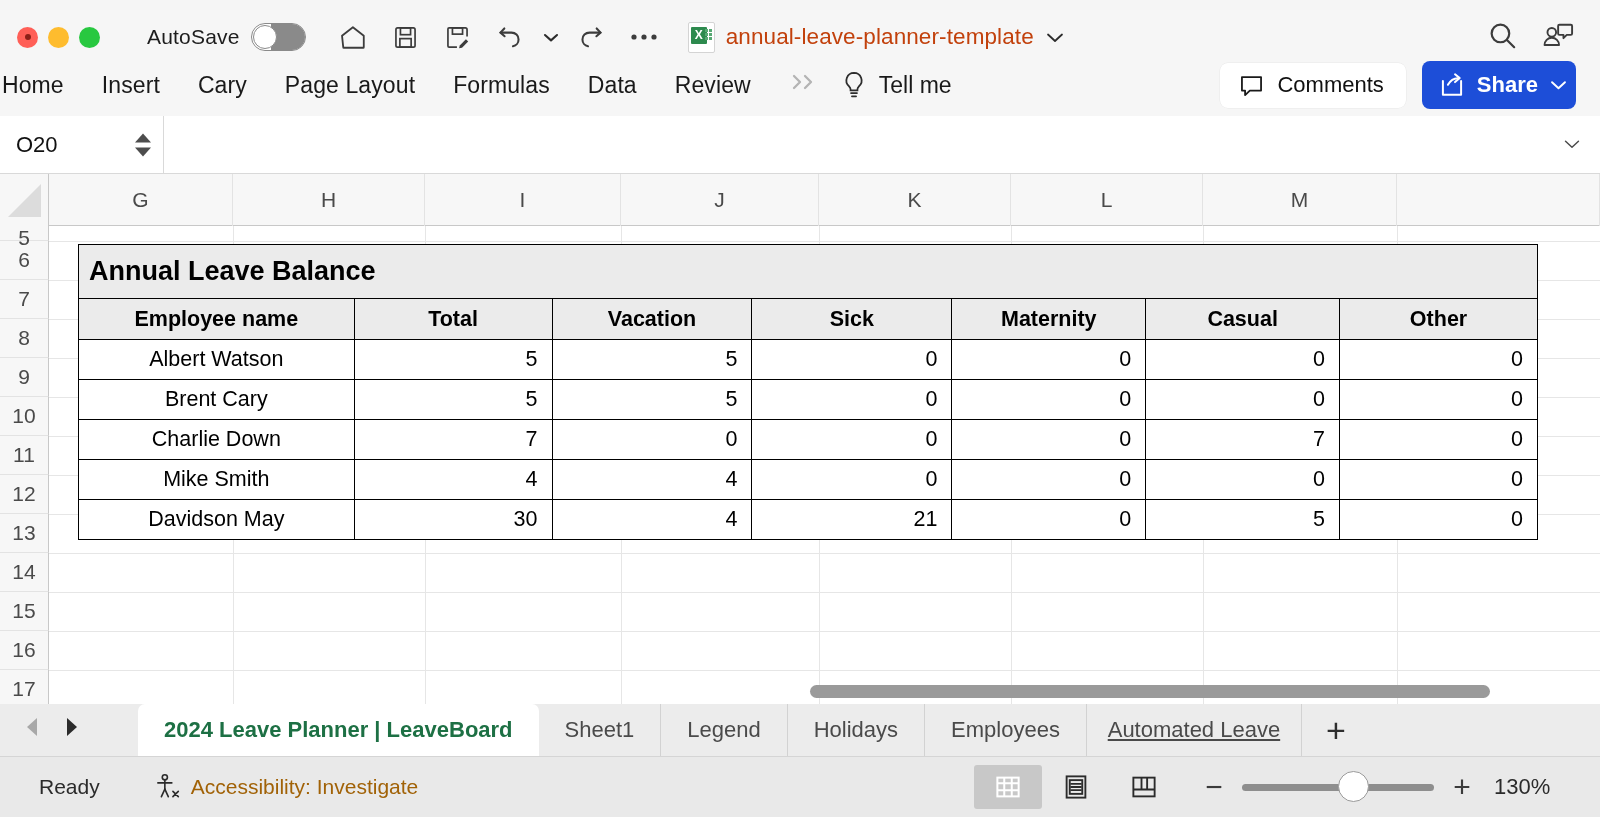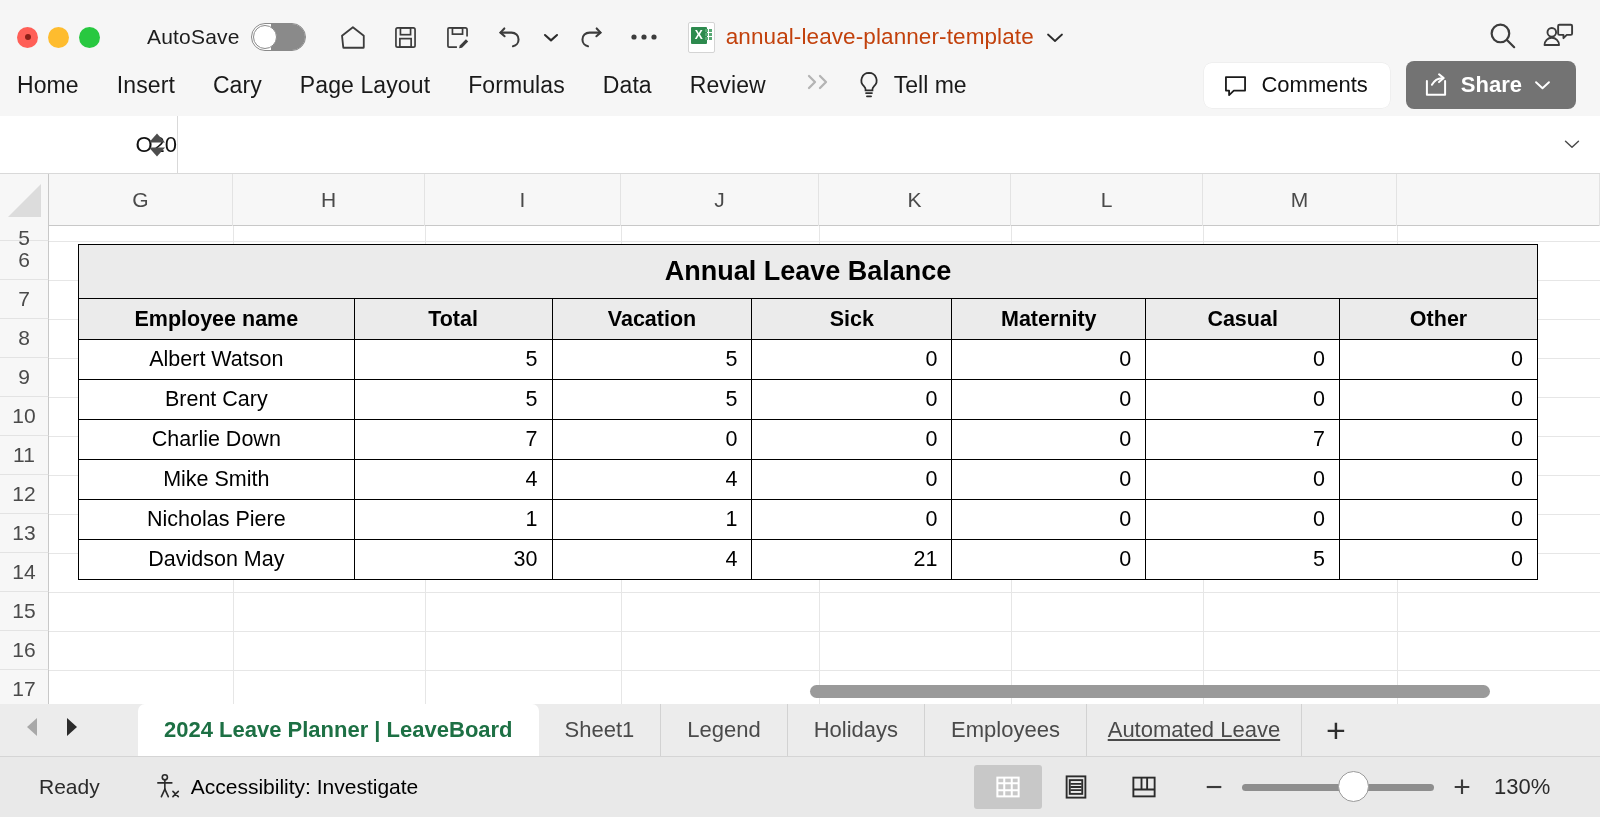--- a/index.html
+++ b/index.html
@@ -81,46 +81,46 @@
 
   
   .ribbon {
     position: absolute; top: 54px; left: 0; width: 1600px; height: 62px;
     background: #f6f6f6; display: flex; align-items: center;
   }
   .rtab {
     font-size: 23px; color: #191919; padding: 4px 0; margin-right: 0;
     white-space: nowrap; letter-spacing: .1px;
   }
-  .rtab-wrap { display: flex; align-items: center; padding-left: 17px; gap: 0; }
+  .rtab-wrap { display: flex; align-items: center; padding-left: 2px; gap: 0; }
   .rtab-wrap > .rtab { margin-right: 38px; }
   .chev-more { color: #b0b0b0; font-size: 22px; margin-right: 18px; letter-spacing: -3px; }
   .bulb { margin-right: 12px; display: flex; align-items: center; }
   .tellme { font-size: 23px; color: #191919; }
   .ribbon-right { margin-left: auto; display: flex; align-items: center; gap: 16px; margin-right: 24px; }
   .btn-comments {
     display: flex; align-items: center; gap: 12px;
     background: #ffffff; border-radius: 8px; padding: 9px 22px 9px 18px;
     font-size: 22px; color: #111; box-shadow: 0 0 0 .5px rgba(0,0,0,.06);
   }
   .btn-share {
     display: flex; align-items: center; gap: 11px;
-    background: #737373; border-radius: 8px; padding: 10px 24px 10px 16px;
+    background: #1d4ed8; border-radius: 8px; padding: 10px 8px 10px 16px;
     font-size: 22px; color: #ffffff; font-weight: bold;
   }
 
   
   .formulabar {
     position: absolute; top: 116px; left: 0; width: 1600px; height: 58px;
     background: #ffffff; display: flex; align-items: center;
     border-bottom: 1px solid #d9d9d9;
   }
   .namebox {
-    width: 178px; height: 100%; display: flex; align-items: center;
-    border-right: 1px solid #d9d9d9; position: relative; justify-content: flex-end;
+    width: 164px; height: 100%; display: flex; align-items: center;
+    border-right: 1px solid #d9d9d9; position: relative;
   }
   .namebox .nb-text { font-size: 22px; color: #111; margin-left: 16px; }
   .nb-spin {
     position: absolute; right: 12px; top: 50%; transform: translateY(-50%);
     display: flex; flex-direction: column; gap: 5px; color: #5a5a5a;
   }
   .nb-spin div { width: 0; height: 0; }
   .nb-up { border-left: 8px solid transparent; border-right: 8px solid transparent; border-bottom: 9px solid #4d4d4d; }
   .nb-dn { border-left: 8px solid transparent; border-right: 8px solid transparent; border-top: 9px solid #4d4d4d; }
   .fb-icons { display: flex; align-items: center; gap: 0; margin-left: 14px; }
@@ -161,21 +161,21 @@
   .gline-v { position: absolute; top: 0; bottom: 0; width: 1px; background: #e6e6e6; }
   .gline-h { position: absolute; left: 0; right: 0; height: 1px; background: #e6e6e6; }
 
   
   .xtable { position: absolute; border-collapse: collapse; }
   .xtable td, .xtable th {
     border: 1.6px solid #000000; padding: 0 10px; font-size: 21.5px; color: #000;
     background: #ffffff; height: 39px; line-height: 39px; font-weight: normal;
   }
   .xtable .title-row td {
-    background: #ebebeb; font-weight: bold; font-size: 27px; text-align: center;
+    background: #ebebeb; font-weight: bold; font-size: 27px; text-align: left;
     height: 53px; line-height: 53px;
   }
   .xtable .hdr-row th {
     background: #ebebeb; font-weight: bold; text-align: center; height: 40px; line-height: 40px;
   }
   .xtable td.namecell { text-align: center; }
   .xtable td.numcell { text-align: right; padding-right: 14px; }
 
   
   .hscroll {
@@ -203,21 +203,21 @@
   .stab.truncated { max-width: 215px; text-decoration: underline; }
   .addtab { width: 68px; height: 52px; display: flex; align-items: center; justify-content: center; font-size: 34px; color: #2e2e2e; }
 
   
   .statusbar {
     position: absolute; top: 756px; left: 0; width: 1600px; height: 61px;
     background: #e9e9e9; display: flex; align-items: center;
     border-top: 1px solid #d5d5d5;
   }
   .st-ready { font-size: 21px; color: #2b2b2b; margin-left: 39px; }
-  .st-acc { display: flex; align-items: center; gap: 11px; margin-left: 54px; font-size: 21px; color: #000000; }
+  .st-acc { display: flex; align-items: center; gap: 11px; margin-left: 54px; font-size: 21px; color: #a16207; }
   .st-right { margin-left: auto; display: flex; align-items: center; margin-right: 24px; }
   .viewbtns { display: flex; align-items: center; gap: 0; }
   .vbtn { width: 68px; height: 44px; display: flex; align-items: center; justify-content: center; }
   .vbtn.sel { background: #c8c8c8; border-radius: 3px; }
   .zoomctl { display: flex; align-items: center; gap: 16px; margin-left: 24px; }
   .zminus, .zplus { font-size: 30px; color: #3b3b3b; width: 24px; text-align: center; line-height: 1; }
   .ztrack { width: 192px; height: 7px; background: #8e8e8e; border-radius: 4px; position: relative; }
   .zknob { position: absolute; left: 96px; top: -13px; width: 31px; height: 31px; border-radius: 50%; background: #ffffff; border: 1px solid #9a9a9a; }
   .zpct { font-size: 22px; color: #2b2b2b; margin-left: 20px; width: 82px; text-align: left; }
 </style>
@@ -464,29 +464,20 @@
           <td class="numcell">0</td>
           <td class="numcell">0</td>
           <td class="numcell">0</td>
           <td class="numcell">7</td>
           <td class="numcell">0</td>
         </tr>
         <tr>
           <td class="namecell">Mike Smith</td>
           <td class="numcell">4</td>
           <td class="numcell">4</td>
-          <td class="numcell">0</td>
-          <td class="numcell">0</td>
-          <td class="numcell">0</td>
-          <td class="numcell">0</td>
-        </tr>
-        <tr>
-          <td class="namecell">Nicholas Piere</td>
-          <td class="numcell">1</td>
-          <td class="numcell">1</td>
           <td class="numcell">0</td>
           <td class="numcell">0</td>
           <td class="numcell">0</td>
           <td class="numcell">0</td>
         </tr>
         <tr>
           <td class="namecell">Davidson May</td>
           <td class="numcell">30</td>
           <td class="numcell">4</td>
           <td class="numcell">21</td>

